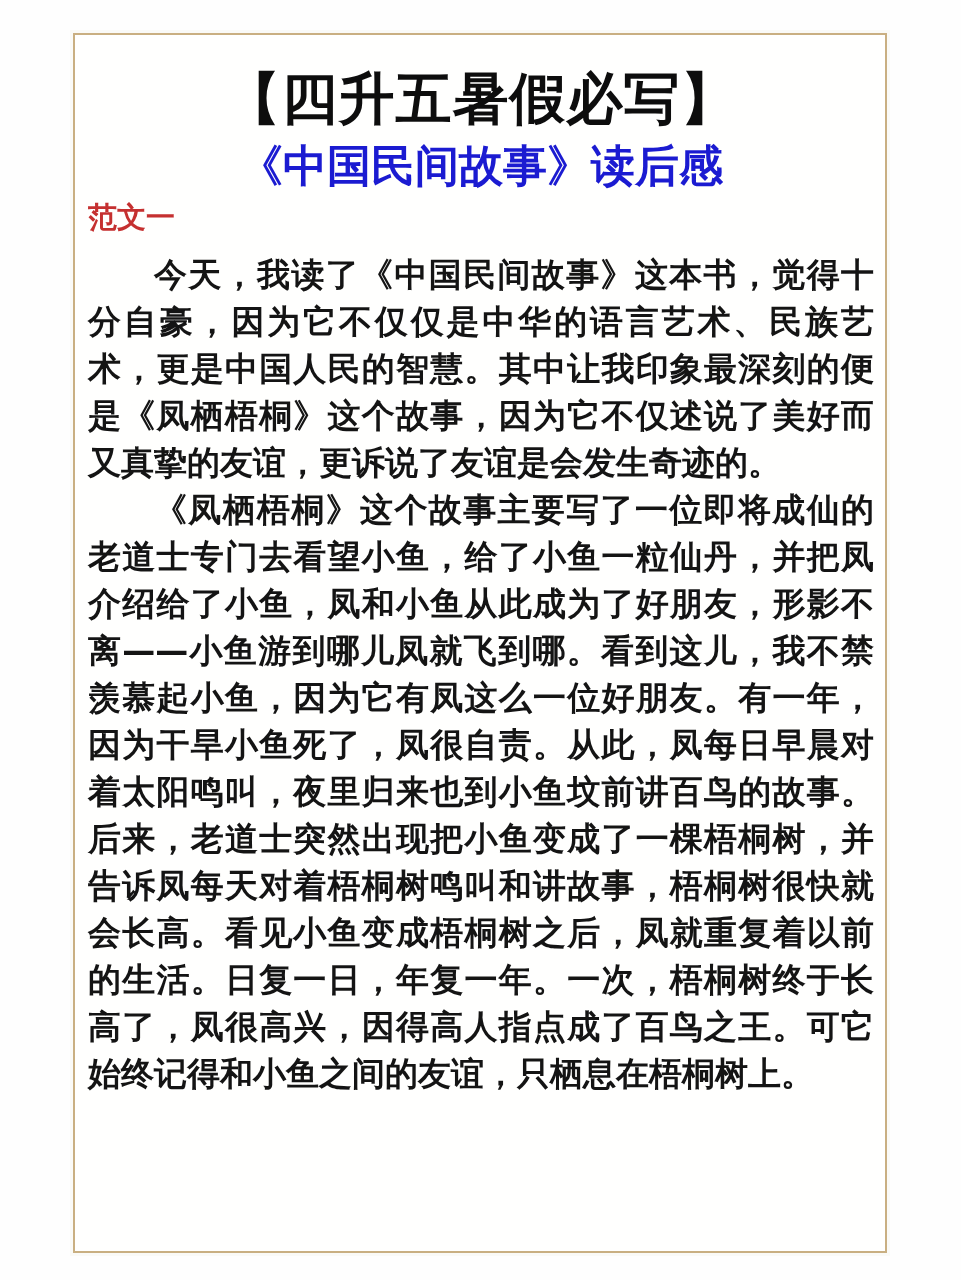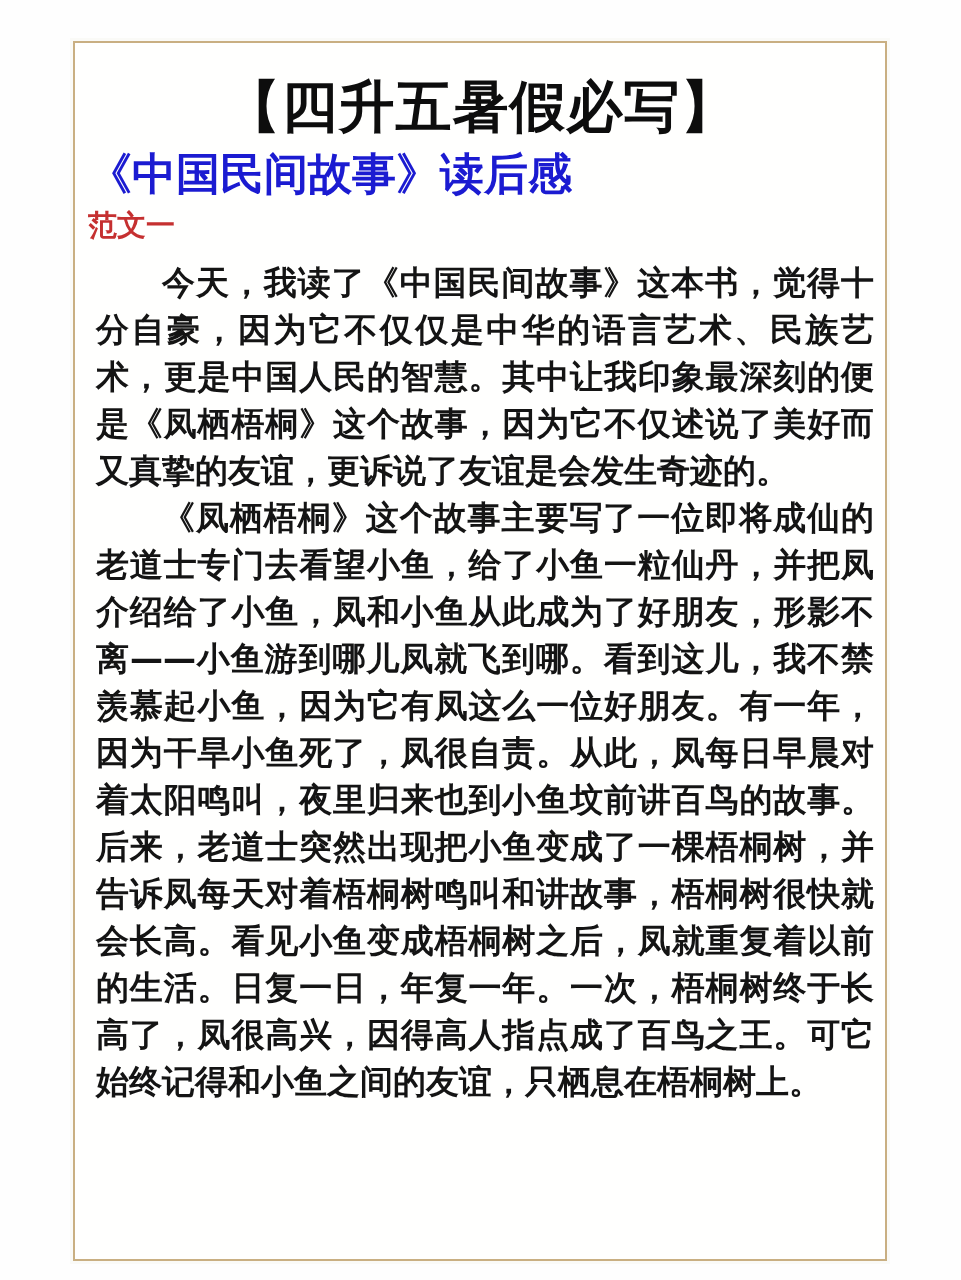--- a/index.html
+++ b/index.html
@@ -15,21 +15,21 @@
     overflow: hidden;
   }
   .canvas {
     position: absolute;
     inset: 0;
     background: #fefefe;
   }
   .sheet {
     position: absolute;
     left: 73px;
-    top: 41px;
+    top: 33px;
     width: 814px;
     height: 1220px;
     box-sizing: border-box;
     border: 2px solid var(--color-border, #c9af82);
     background: #fffffe;
     padding: 32px 11px 0 13px;
     box-shadow: 0 0 0 3px rgba(250, 249, 246, 0.9);
   }
   .title {
     margin: 0 0 12px 0;
@@ -39,35 +39,34 @@
     text-align: center;
     letter-spacing: 1px;
     color: var(--color-title, #0d0d0d);
     font-family: "DejaVu Serif", serif;
   }
   .subtitle {
     margin: 0 0 10px 0;
     font-size: 44px;
     line-height: 50px;
     font-weight: 800;
-    text-align: left;
+    text-align: center;
     color: var(--color-subtitle, #1b1bd1);
     font-family: "DejaVu Serif", serif;
   }
   .sample-label {
     margin: 0 0 18px 0;
     font-size: 29px;
     line-height: 32px;
     font-weight: 700;
     text-align: left;
     color: var(--color-label, #c53030);
   }
   .body-text {
     color: var(--color-body_text, #141414);
-    margin-left: 8px;
   }
   .para {
     margin: 0;
     font-size: 33px;
     line-height: 47px;
     font-weight: 700;
     text-align: justify;
     text-justify: inter-ideograph;
     text-indent: 2em;
     word-break: break-all;

